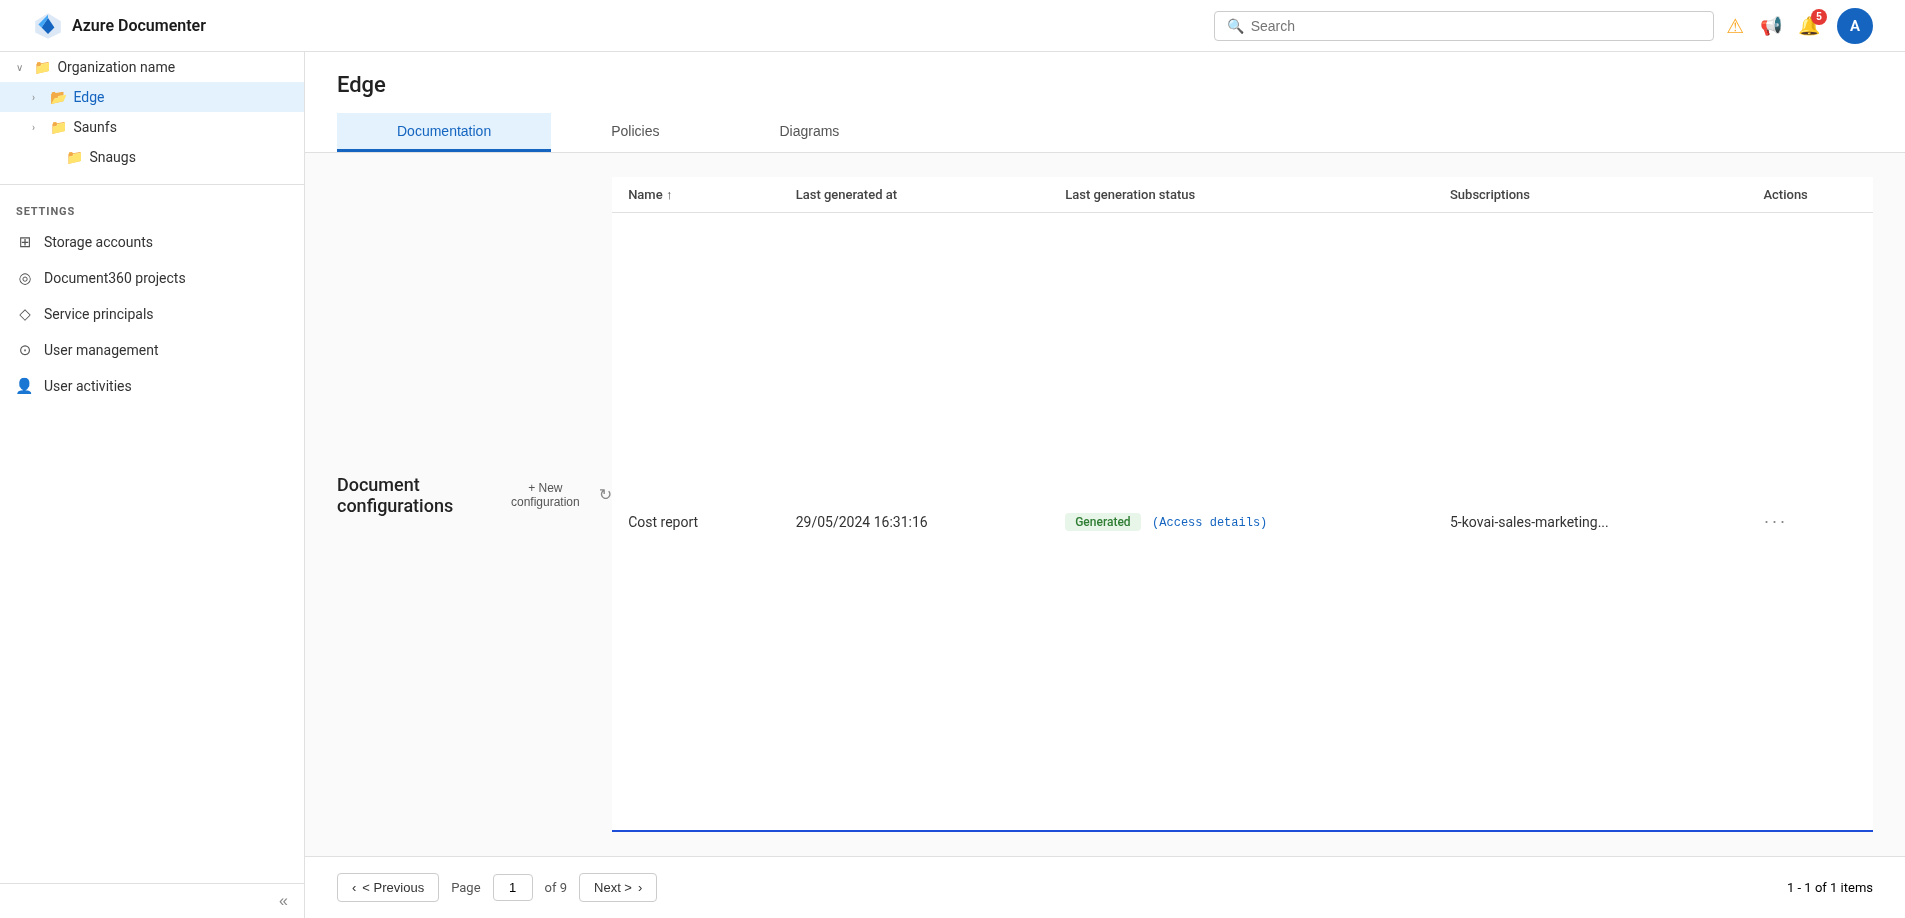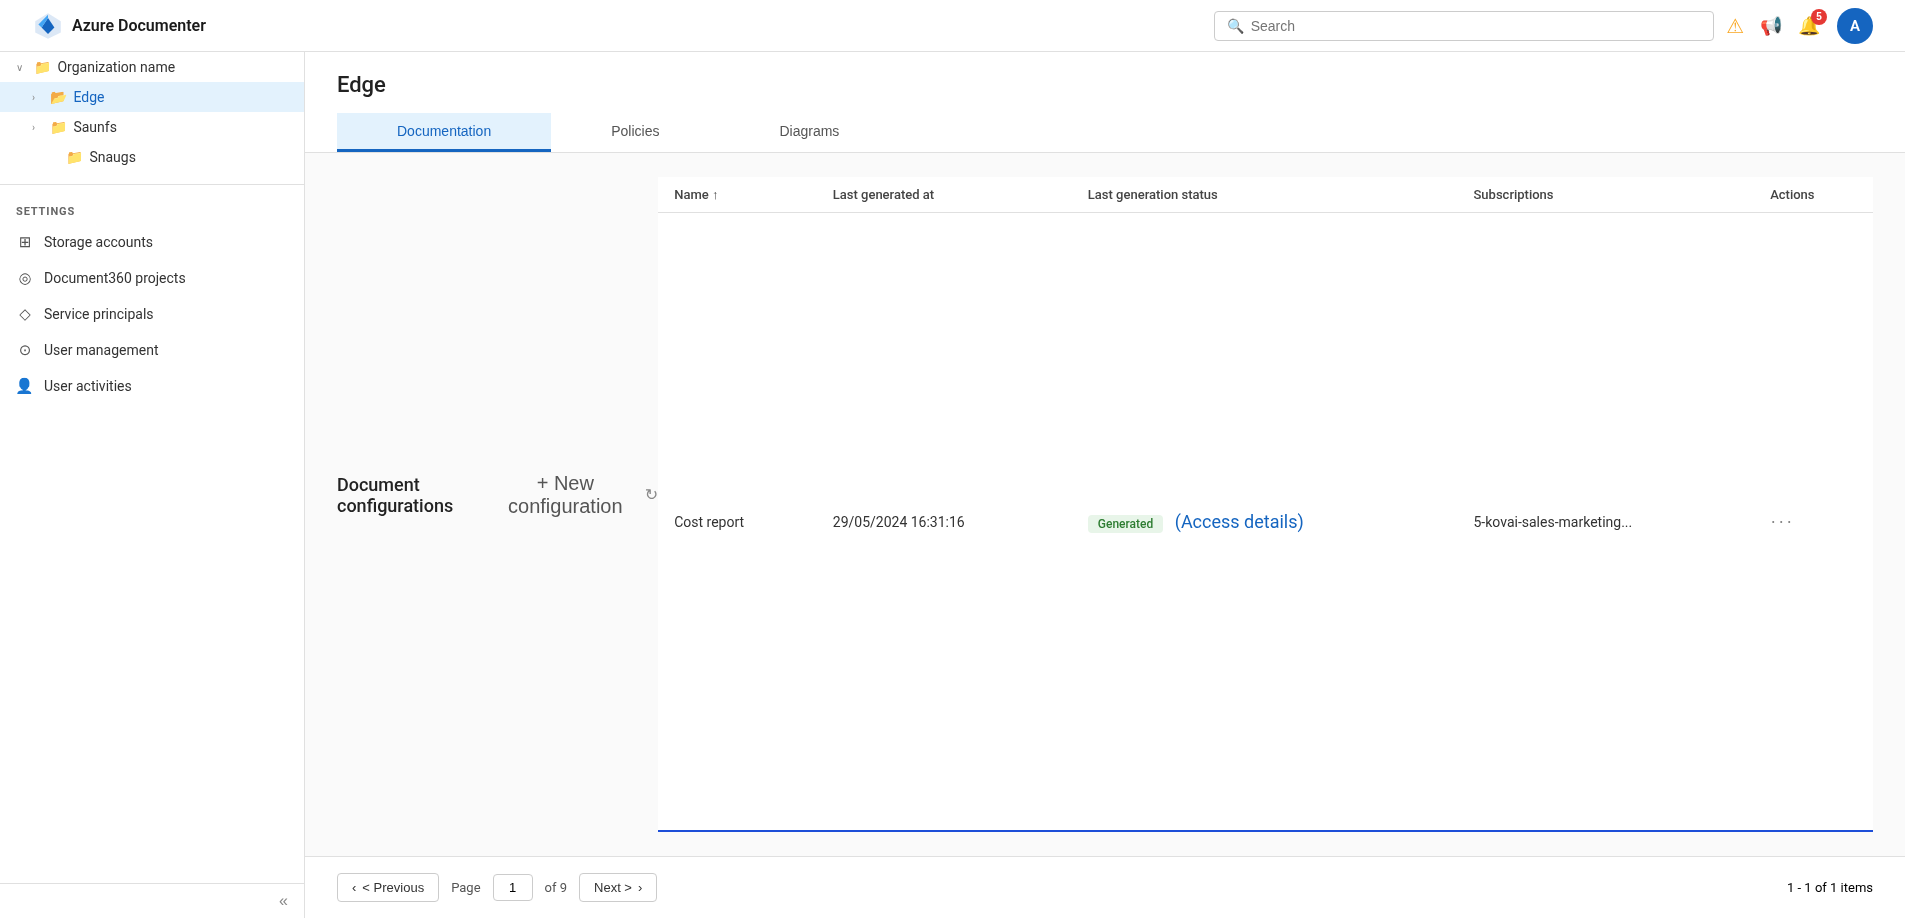--- a/index.html
+++ b/index.html
@@ -252,21 +252,21 @@
     .doc-configs-actions {
       display: flex;
       align-items: center;
       gap: 12px;
     }
     .new-config-btn {
       background: none;
       border: none;
       cursor: pointer;
       color: #555;
-      font-size: 20px;
+      font-size: 12px;
       font-weight: 500;
     }
     .refresh-btn {
       background: none;
       border: none;
       cursor: pointer;
       font-size: 16px;
       color: #888;
     }
 
@@ -296,22 +296,23 @@
       border-radius: 4px;
       font-size: 12px;
       font-weight: 500;
       background: #e8f5e9;
       color: #2e7d32;
       margin-right: 8px;
     }
     .access-details-link {
       color: #1565c0;
       text-decoration: none;
-      font-size: 18px;
-      cursor: pointer;
+      font-size: 12px;
+      cursor: pointer;
+      font-family: Liberation Mono, monospace;
     }
     .actions-dots {
       font-size: 18px;
       color: #888;
       cursor: pointer;
       background: none;
       border: none;
       letter-spacing: 2px;
     }
 

